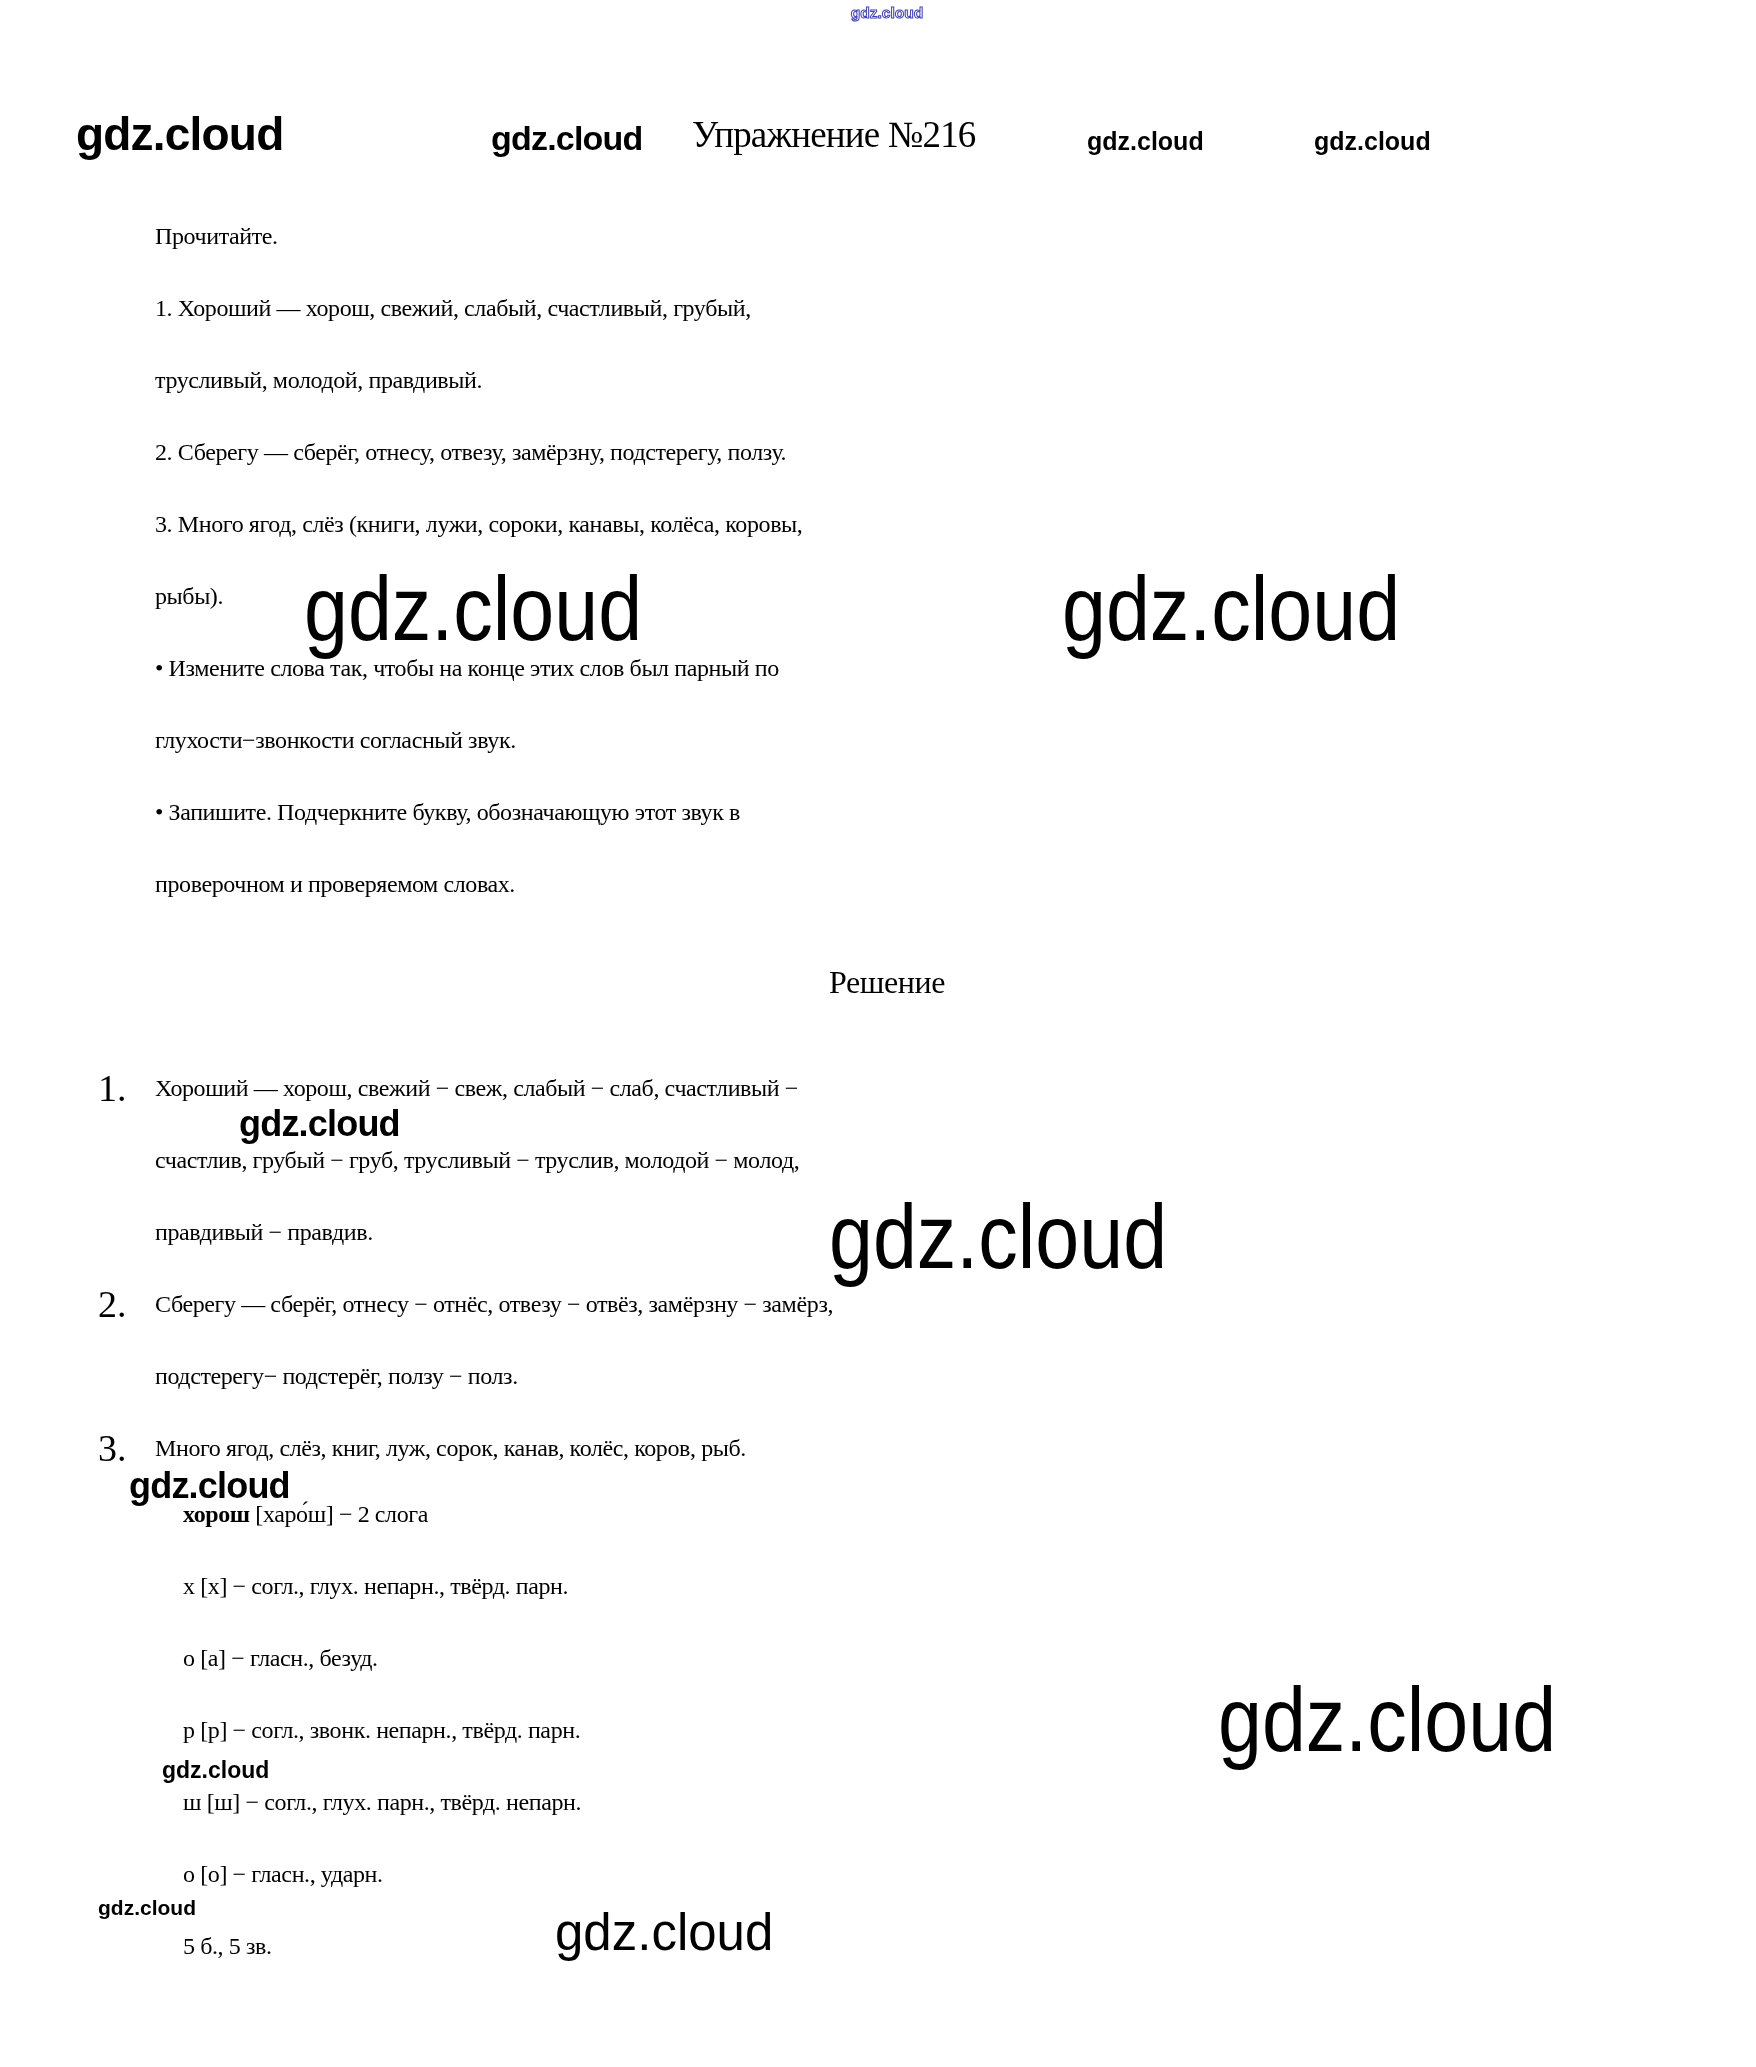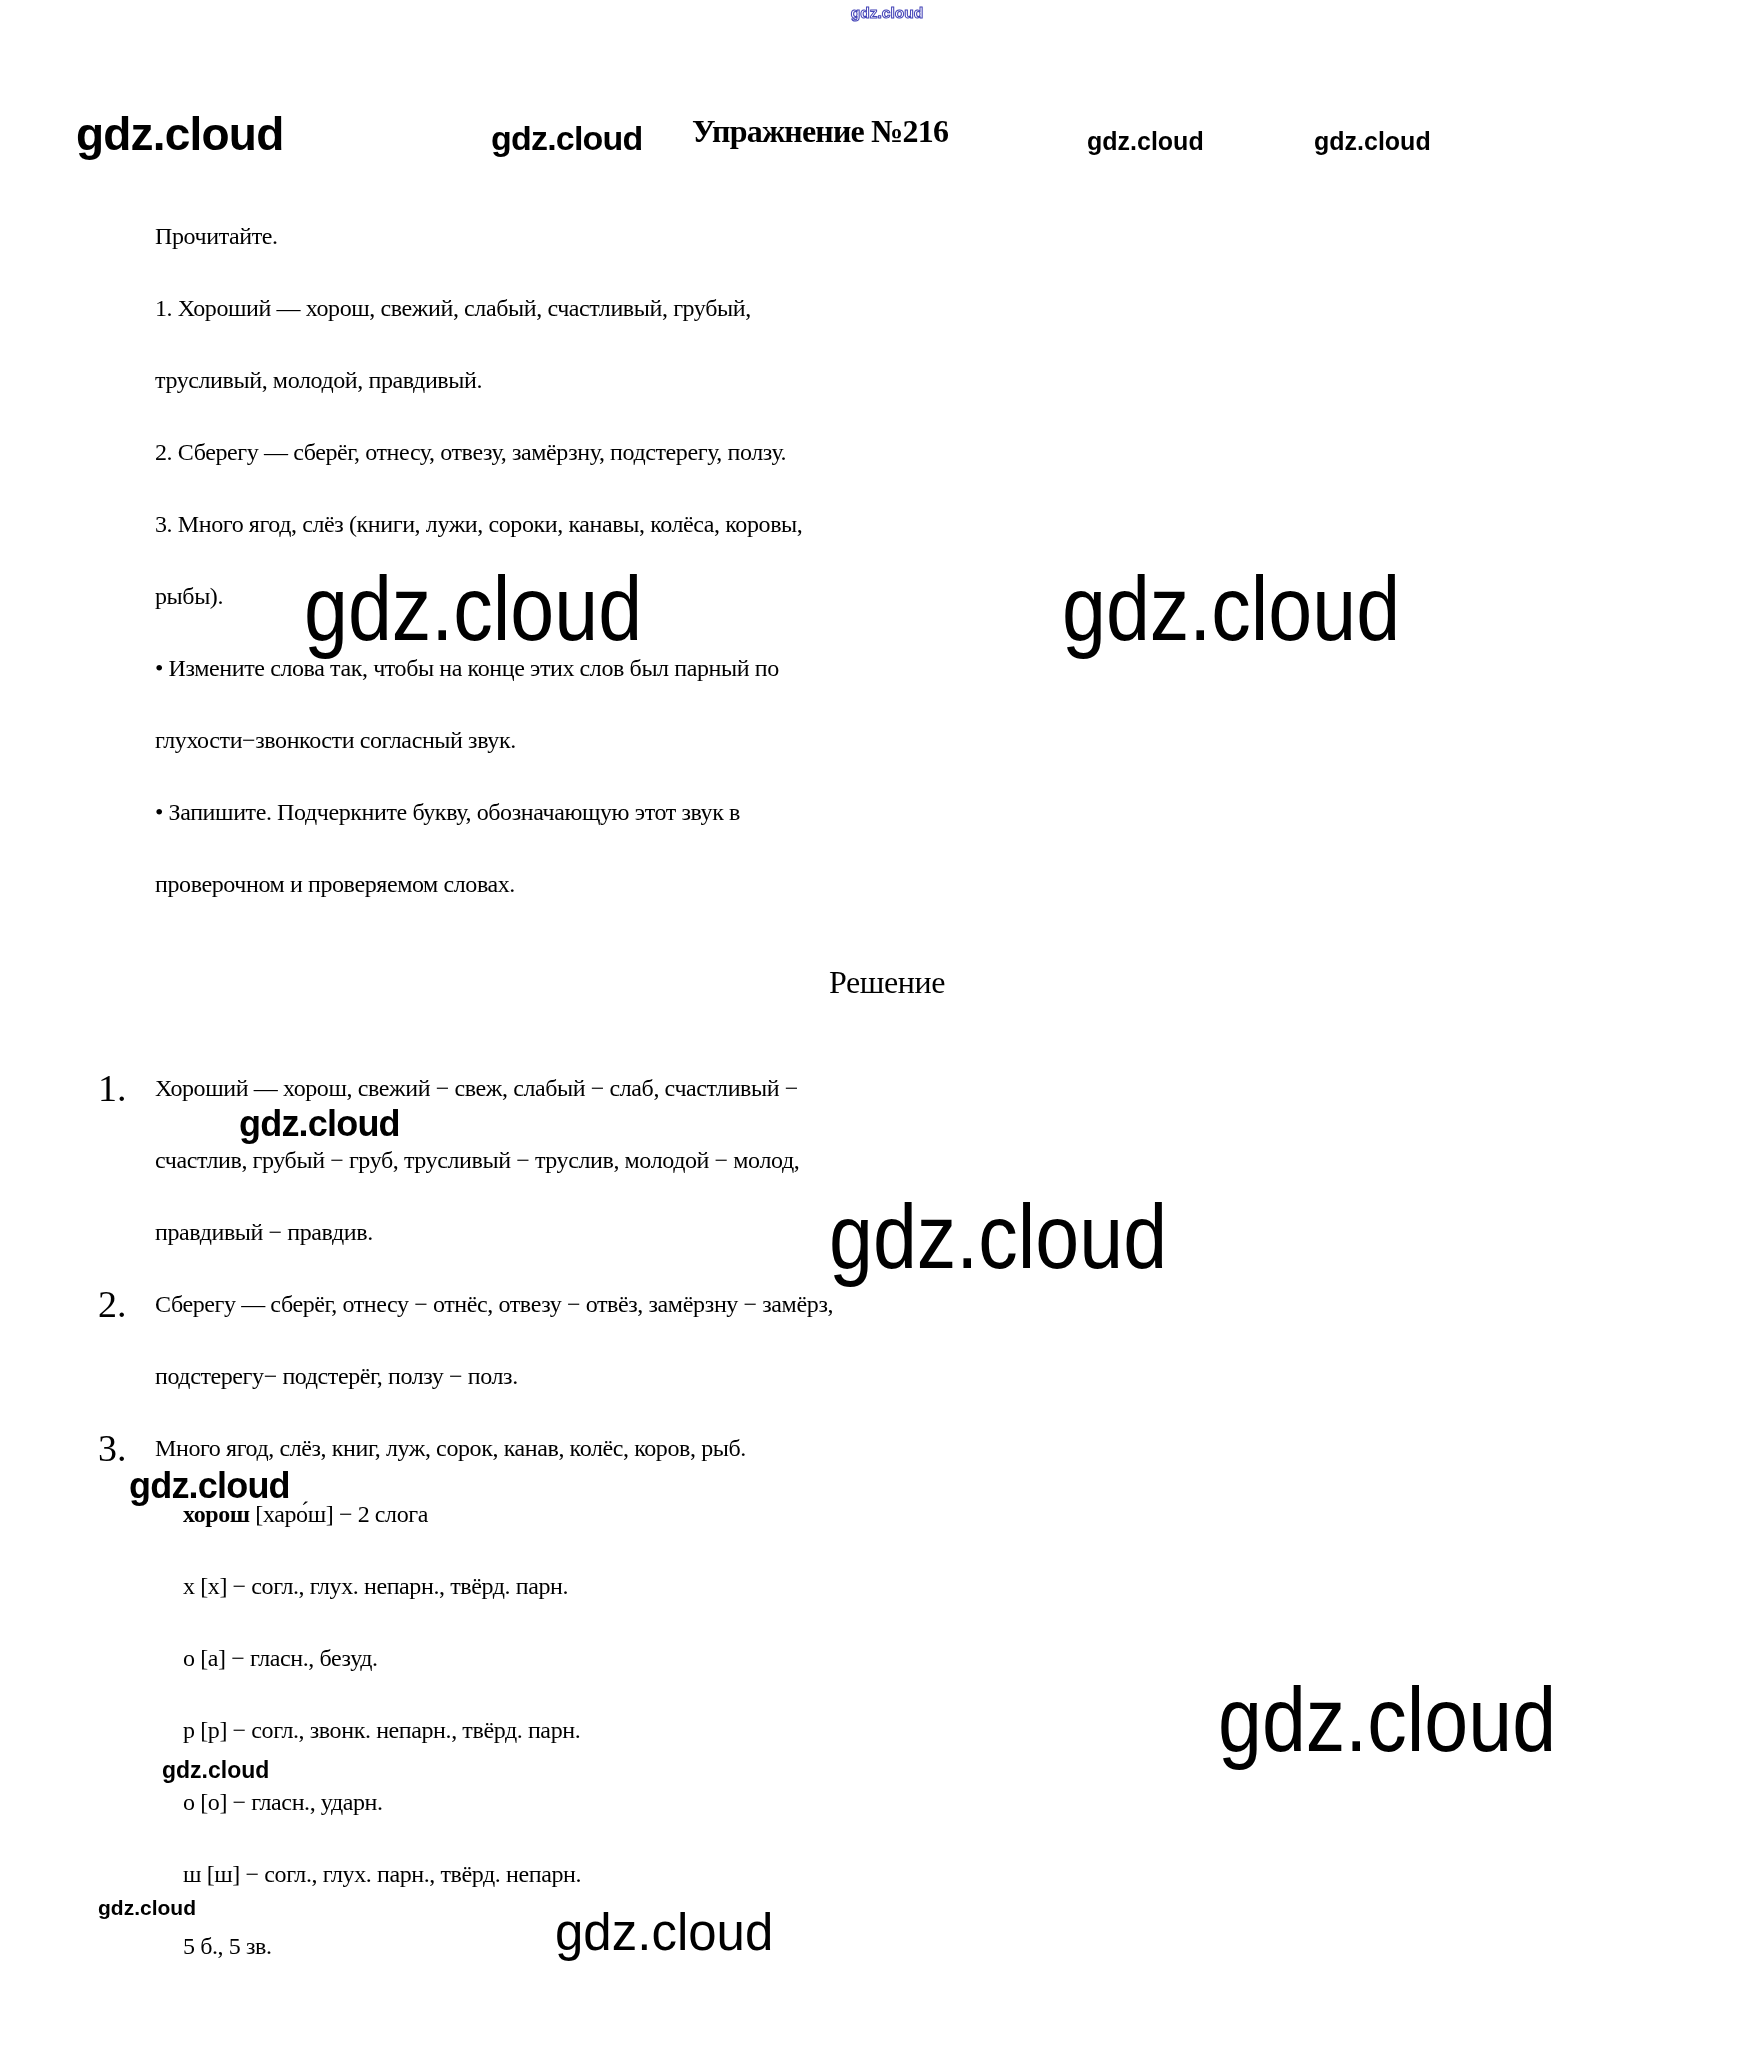--- a/index.html
+++ b/index.html
@@ -25,24 +25,23 @@
   .heading-line{
     position:absolute;
     left:0; right:0;
     text-align:center;
     height:72px; line-height:72px;
     font-size:32px;
     letter-spacing:-0.4px;
   }
   .title{
     position:absolute;
-    font-size:32px;
+    font-size:37px;
     letter-spacing:-0.8px;
     white-space:nowrap;
-    font-weight:bold;
   }
   .sol-item{position:relative;}
   .sol-num{
     position:absolute;
     left:0; top:0;
     width:57px;
     height:72px; line-height:72px;
     font-size:38px;
   }
   .sol-text{padding-left:57px;}
@@ -132,19 +131,19 @@
       <span class="sol-num">3.</span>
       <div class="line sol-text">Много ягод, слёз, книг, луж, сорок, канав, колёс, коров, рыб.</div>
     </div>
   </div>
 
   <div class="textblock" style="left:155px;top:1478px;margin-left:28px;">
     <div class="line"><span class="bold">хорош</span><span> [харо́ш] − 2 слога</span></div>
     <div class="line">х [х] − согл., глух. непарн., твёрд. парн.</div>
     <div class="line">о [а] − гласн., безуд.</div>
     <div class="line">р [р] − согл., звонк. непарн., твёрд. парн.</div>
+    <div class="line">ш [ш] − согл., глух. парн., твёрд. непарн.</div>
     <div class="line">о [о] − гласн., ударн.</div>
-    <div class="line">ш [ш] − согл., глух. парн., твёрд. непарн.</div>
     <div class="line">5 б., 5 зв.</div>
   </div>
 
 </div>
 
 
 </body></html>

